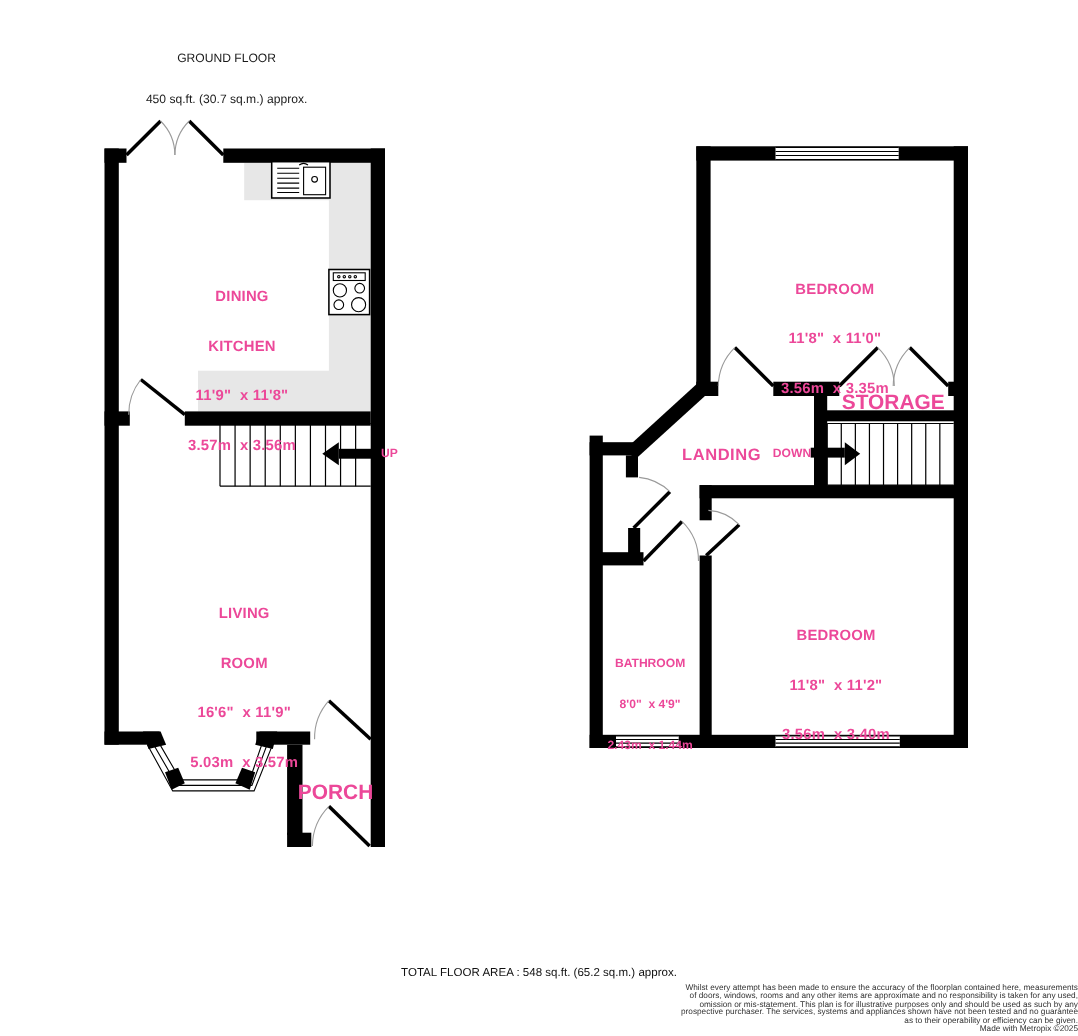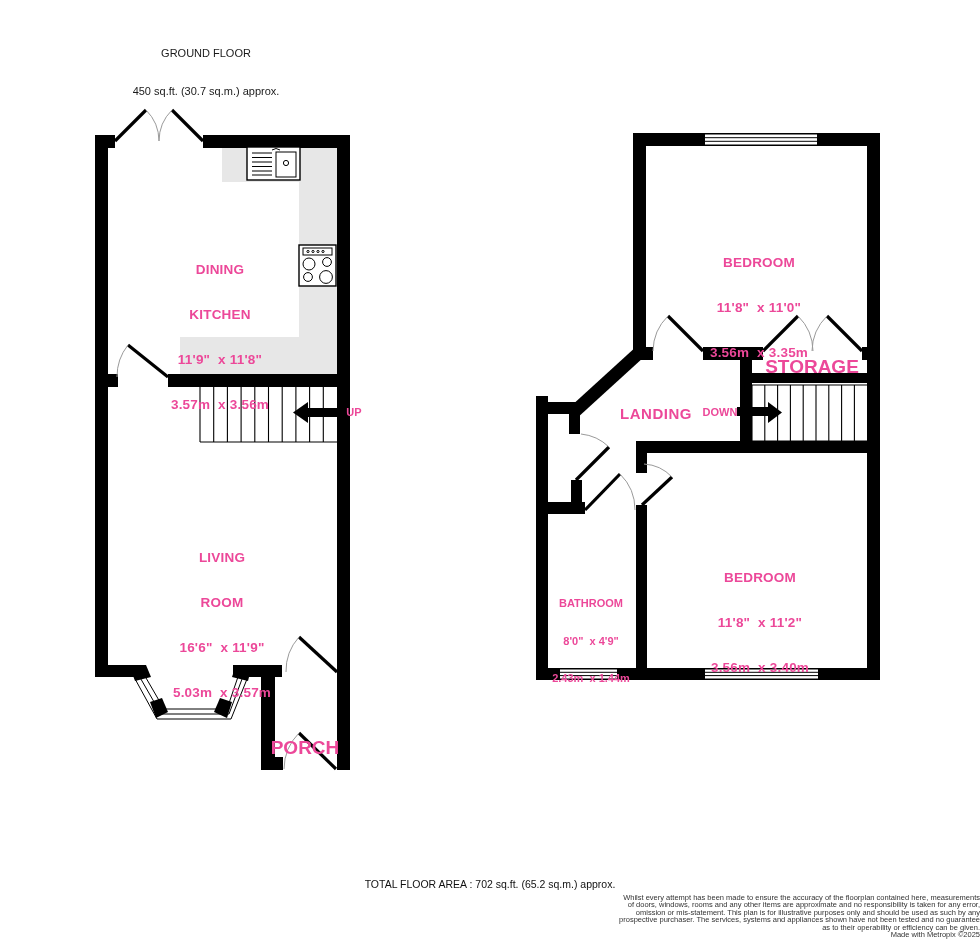--- a/index.html
+++ b/index.html
@@ -200,21 +200,21 @@
     <div>3.57m  x 3.56m</div>
   </div>
 
   <div class="lbl room" style="left:222px;top:520px">
     <div>LIVING</div>
     <div>ROOM</div>
     <div>16'6"  x 11'9"</div>
     <div>5.03m  x 3.57m</div>
   </div>
 
-  <div class="lbl single" style="left:305px;top:737px">PORCH</div>
+  <div class="lbl single" style="left:305px;top:710px">PORCH</div>
 
   <div class="lbl updown" style="left:354px;top:406px">UP</div>
 
   <div class="lbl room" style="left:759px;top:225px">
     <div>BEDROOM</div>
     <div>11'8"  x 11'0"</div>
     <div>3.56m  x 3.35m</div>
   </div>
 
   <div class="lbl single" style="left:812px;top:356px">STORAGE</div>
@@ -229,24 +229,24 @@
     <div>3.56m  x 3.40m</div>
   </div>
 
   <div class="lbl room-sm" style="left:591px;top:572px">
     <div>BATHROOM</div>
     <div>8'0"  x 4'9"</div>
     <div>2.43m  x 1.44m</div>
   </div>
 
   <div class="footer">
-    <div class="total">TOTAL FLOOR AREA : 702 sq.ft. (65.2 sq.m.) approx.</div>
+    <div class="total">TOTAL FLOOR AREA : 548 sq.ft. (65.2 sq.m.) approx.</div>
     <div class="disc">
       <div>Whilst every attempt has been made to ensure the accuracy of the floorplan contained here, measurements</div>
-      <div>of doors, windows, rooms and any other items are approximate and no responsibility is taken for any error,</div>
+      <div>of doors, windows, rooms and any other items are approximate and no responsibility is taken for any used,</div>
       <div>omission or mis-statement. This plan is for illustrative purposes only and should be used as such by any</div>
       <div>prospective purchaser. The services, systems and appliances shown have not been tested and no guarantee</div>
       <div>as to their operability or efficiency can be given.</div>
       <div>Made with Metropix ©2025</div>
     </div>
   </div>
 
 </div>
 
 </body></html>

